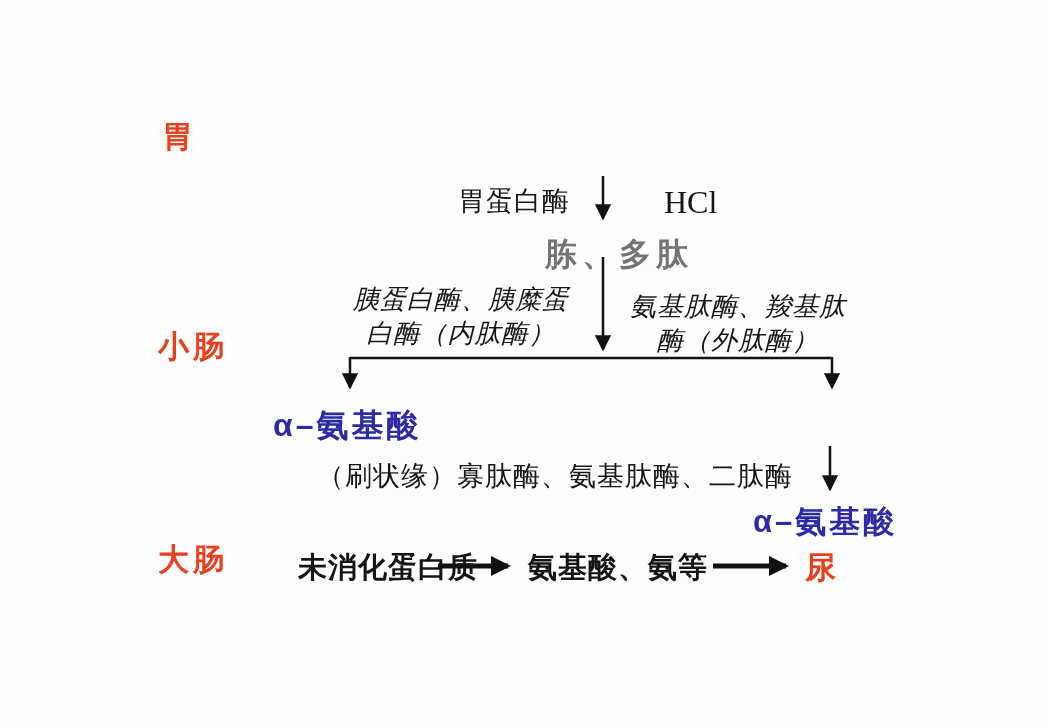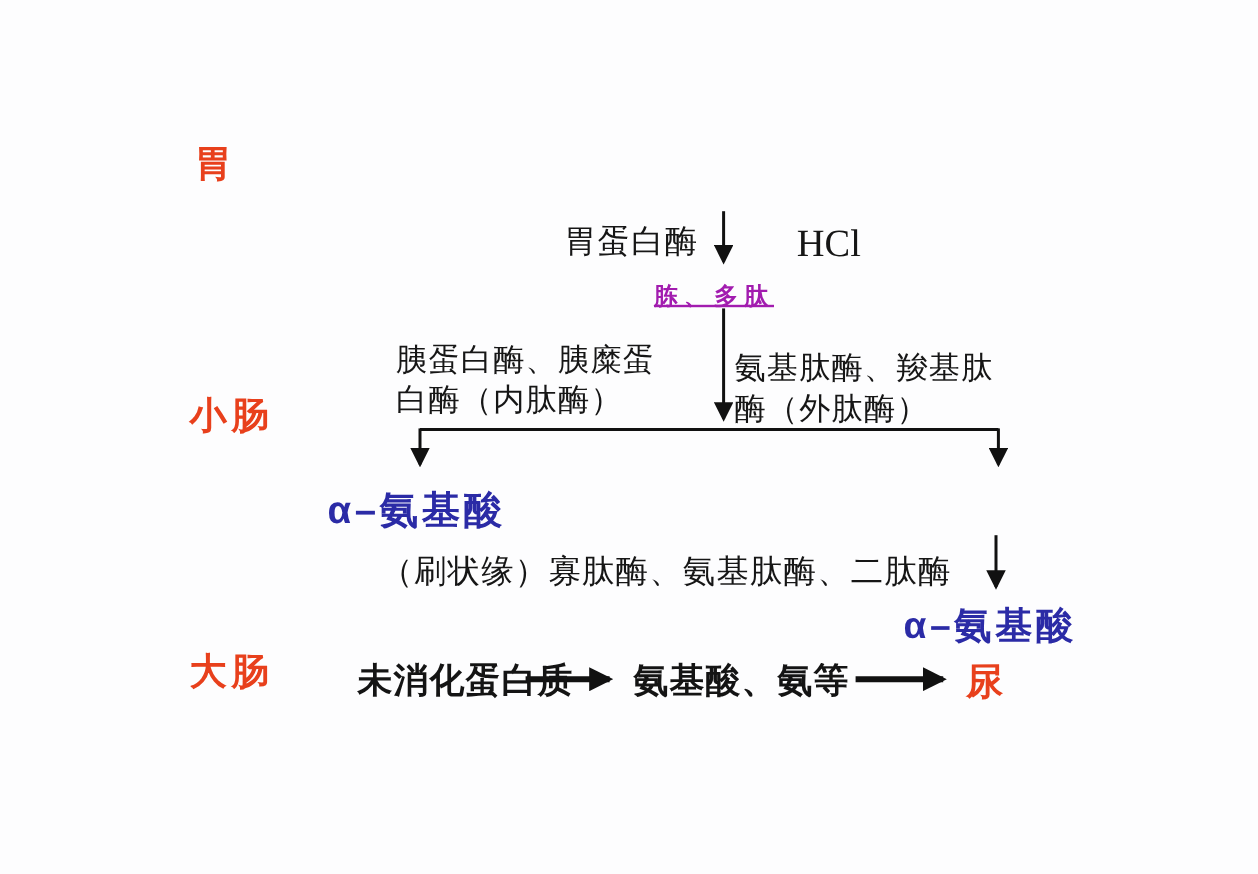--- a/index.html
+++ b/index.html
@@ -7,21 +7,21 @@
     position:relative;
     width:1048px;height:728px;
     background:#fdfdfe;
     overflow:hidden;
     font-family:"Liberation Sans","DejaVu Sans",sans-serif;
   }
   .abs{position:absolute;white-space:nowrap;}
   .stage{font-weight:bold;font-size:31px;letter-spacing:4px;}
   .node{font-weight:bold;letter-spacing:4px;}
   .enzyme{font-size:26px;color:#161616;letter-spacing:1px;}
-  .enzyme-block{line-height:34px;white-space:normal;}
+  .enzyme-block{text-align:center;line-height:34px;white-space:normal;font-style:italic;}
   .bold-black{font-weight:bold;color:#141414;letter-spacing:1px;font-size:29px;}
   .serif{font-family:"Liberation Serif","DejaVu Serif",serif;}
   svg.lines{position:absolute;left:0;top:0;pointer-events:none;}
 </style>
 </head>
 <body>
 
 <div id="canvas">
 
   <svg class="lines" width="1048" height="728" viewBox="0 0 1048 728">
@@ -40,23 +40,23 @@
     <line x1="832" y1="357" x2="832" y2="387" stroke="#111" stroke-width="2.5" marker-end="url(#ah)"></line>
     <line x1="830" y1="446" x2="830" y2="489" stroke="#111" stroke-width="2.5" marker-end="url(#ah)"></line>
     <line x1="438" y1="566" x2="508" y2="566" stroke="#111" stroke-width="5" marker-end="url(#ahBold)"></line>
     <line x1="713" y1="566" x2="786" y2="566" stroke="#111" stroke-width="5" marker-end="url(#ahBold)"></line>
   </svg>
 
   <div class="abs stage" style="left:162px;top:116px;color:#e8401c;">胃</div>
   <div class="abs stage" style="left:158px;top:326px;color:#e8401c;">小肠</div>
   <div class="abs stage" style="left:158px;top:539px;color:#e8401c;">大肠</div>
 
-  <div class="abs enzyme" style="left:458px;top:183px;font-size:27px;margin-left:12px;">胃蛋白酶</div>
+  <div class="abs enzyme" style="left:458px;top:183px;font-size:27px;">胃蛋白酶</div>
   <div class="abs enzyme serif" style="left:664px;top:184px;font-size:32px;letter-spacing:0;">HCl</div>
-  <div class="abs node" style="left:545px;top:233px;font-size:20px;color:#a21caf;letter-spacing:5px;text-decoration:underline;">胨、多肽</div>
+  <div class="abs node" style="left:545px;top:233px;font-size:32px;color:#737373;letter-spacing:5px;">胨、多肽</div>
 
   <div class="abs enzyme enzyme-block" style="left:330px;top:282px;width:262px;"><span>胰蛋白酶、胰糜蛋</span><br><span>白酶（内肽酶）</span></div>
 
   <div class="abs enzyme enzyme-block" style="left:612px;top:289px;width:252px;"><span>氨基肽酶、羧基肽</span><br><span>酶（外肽酶）</span></div>
 
   <div class="abs node" style="left:273px;top:404px;font-size:32px;color:#2b2ba6;letter-spacing:3px;">α–氨基酸</div>
 
   <div class="abs enzyme" style="left:317px;top:458px;font-size:27px;font-family:Liberation Mono, monospace;">（刷状缘）寡肽酶、氨基肽酶、二肽酶</div>
 
   <div class="abs node" style="left:753px;top:501px;font-size:31px;color:#2b2ba6;letter-spacing:3px;">α–氨基酸</div>

